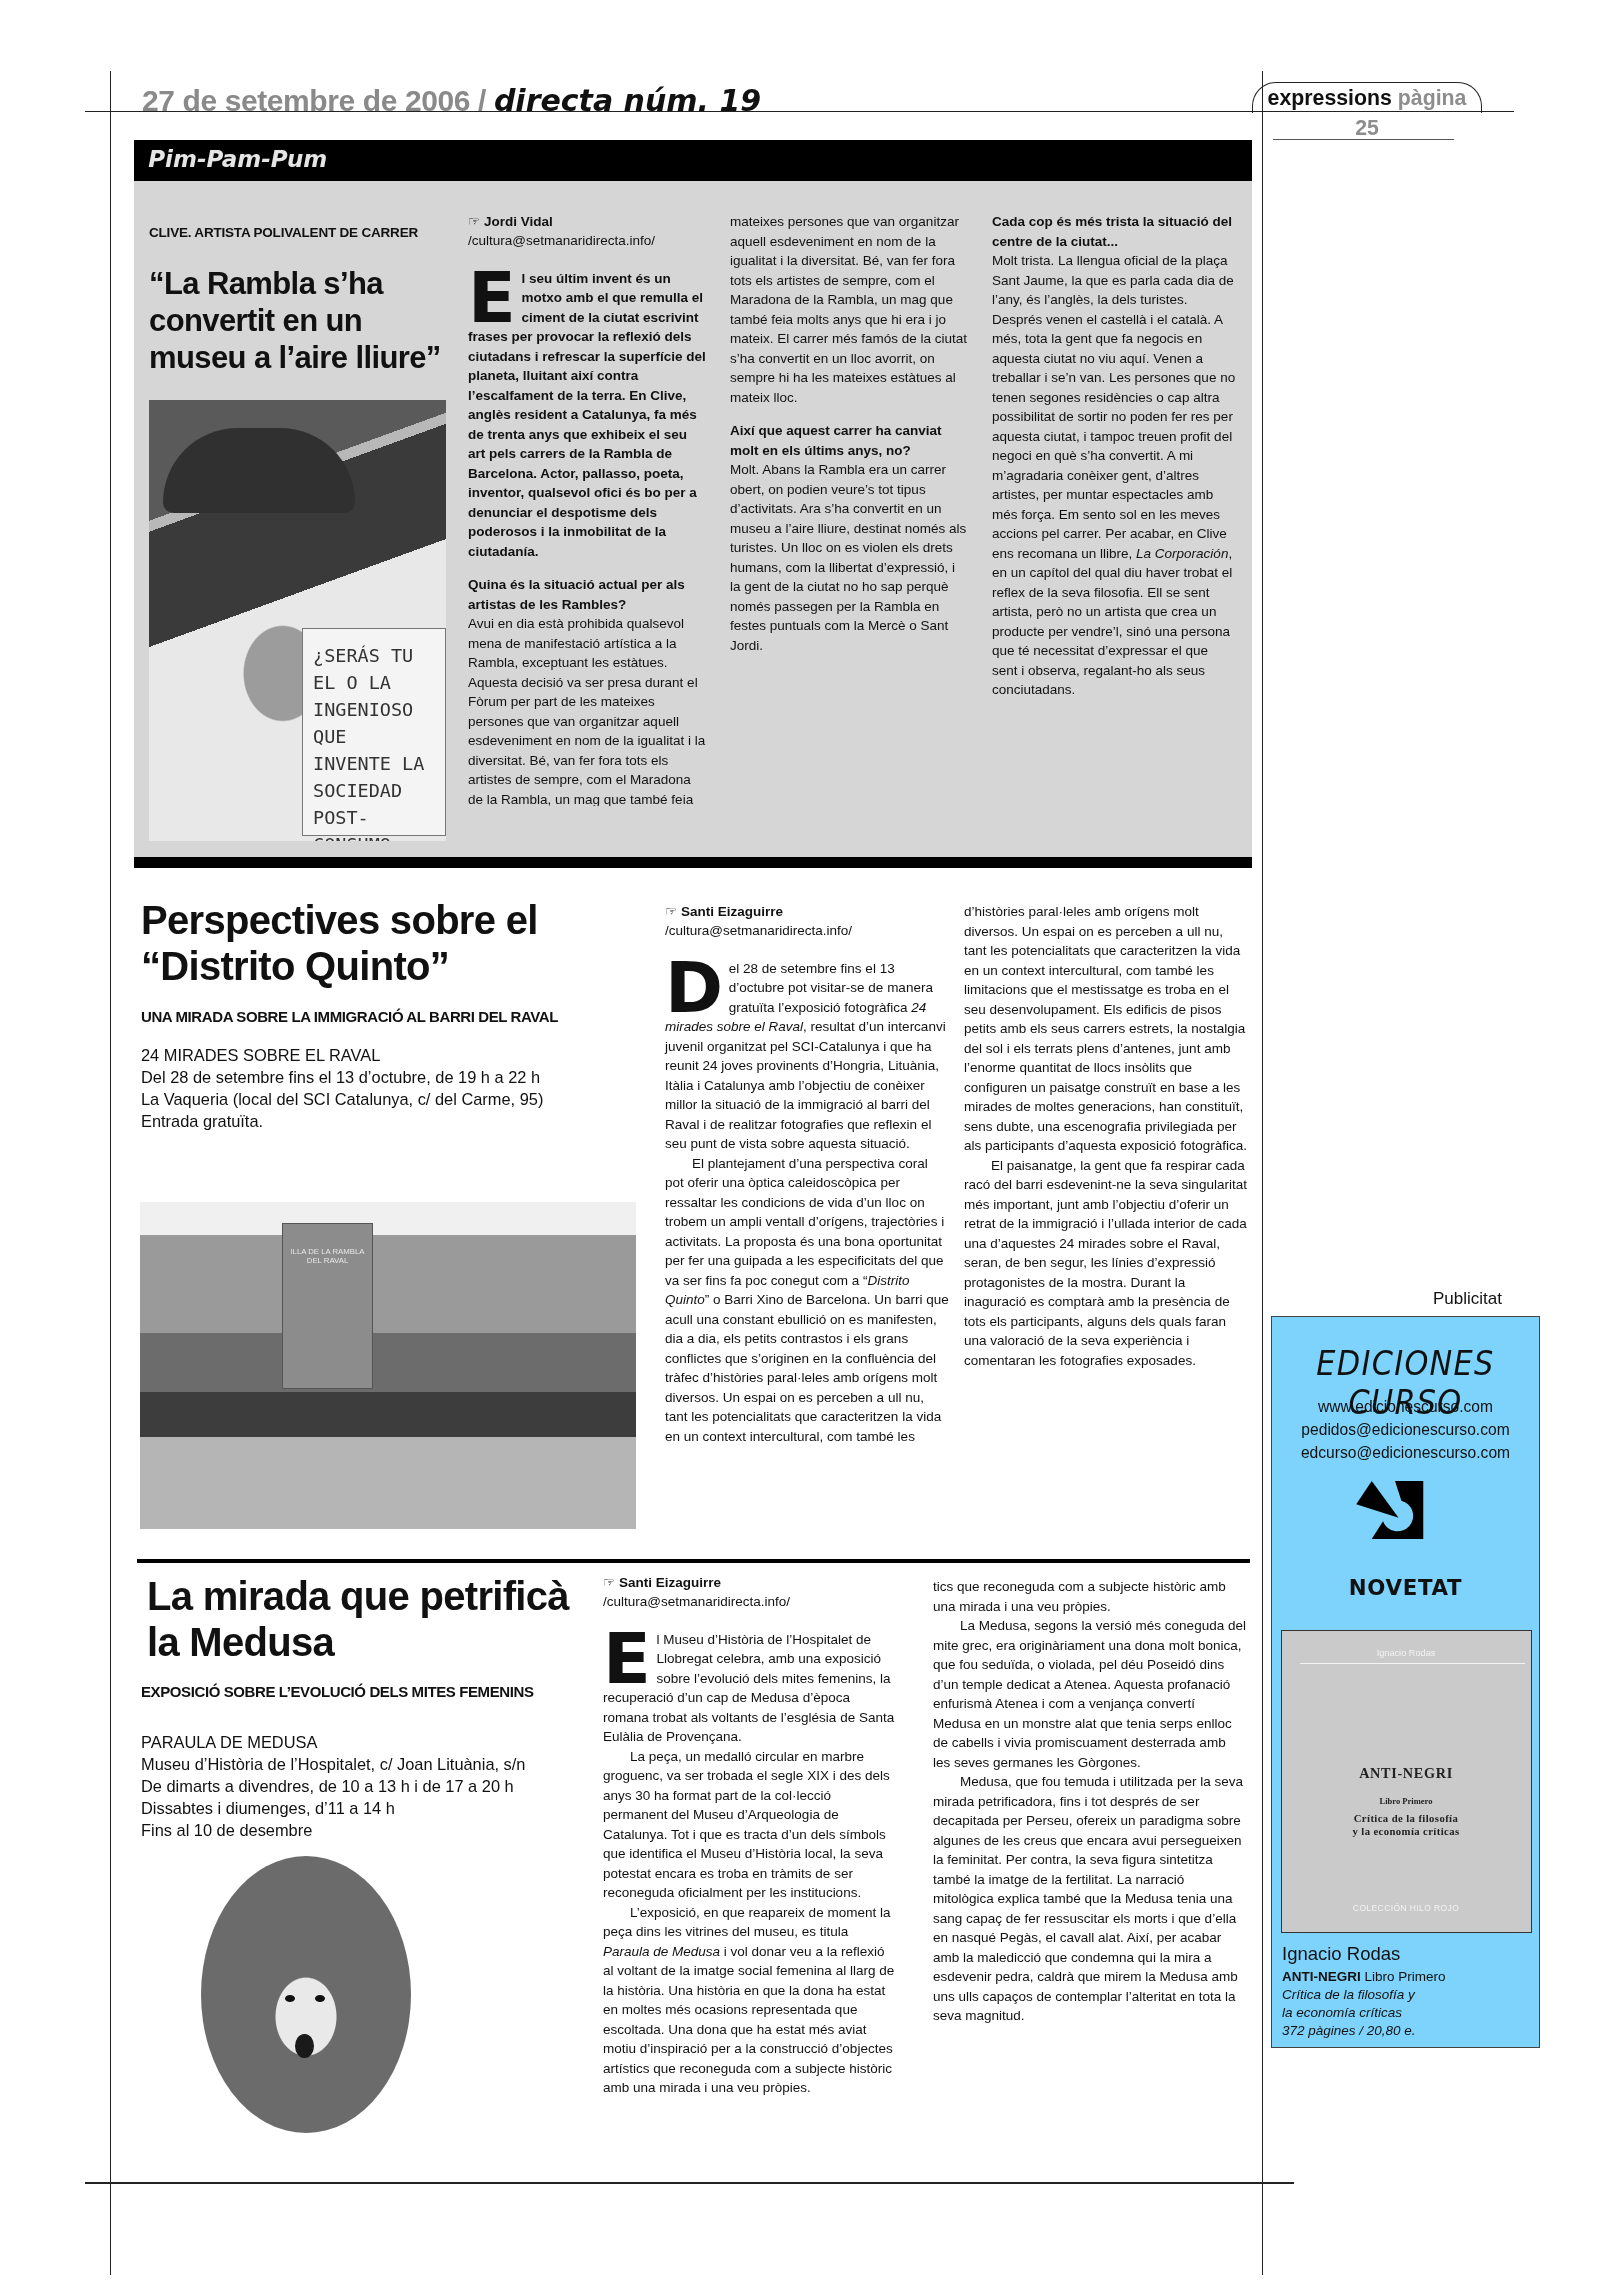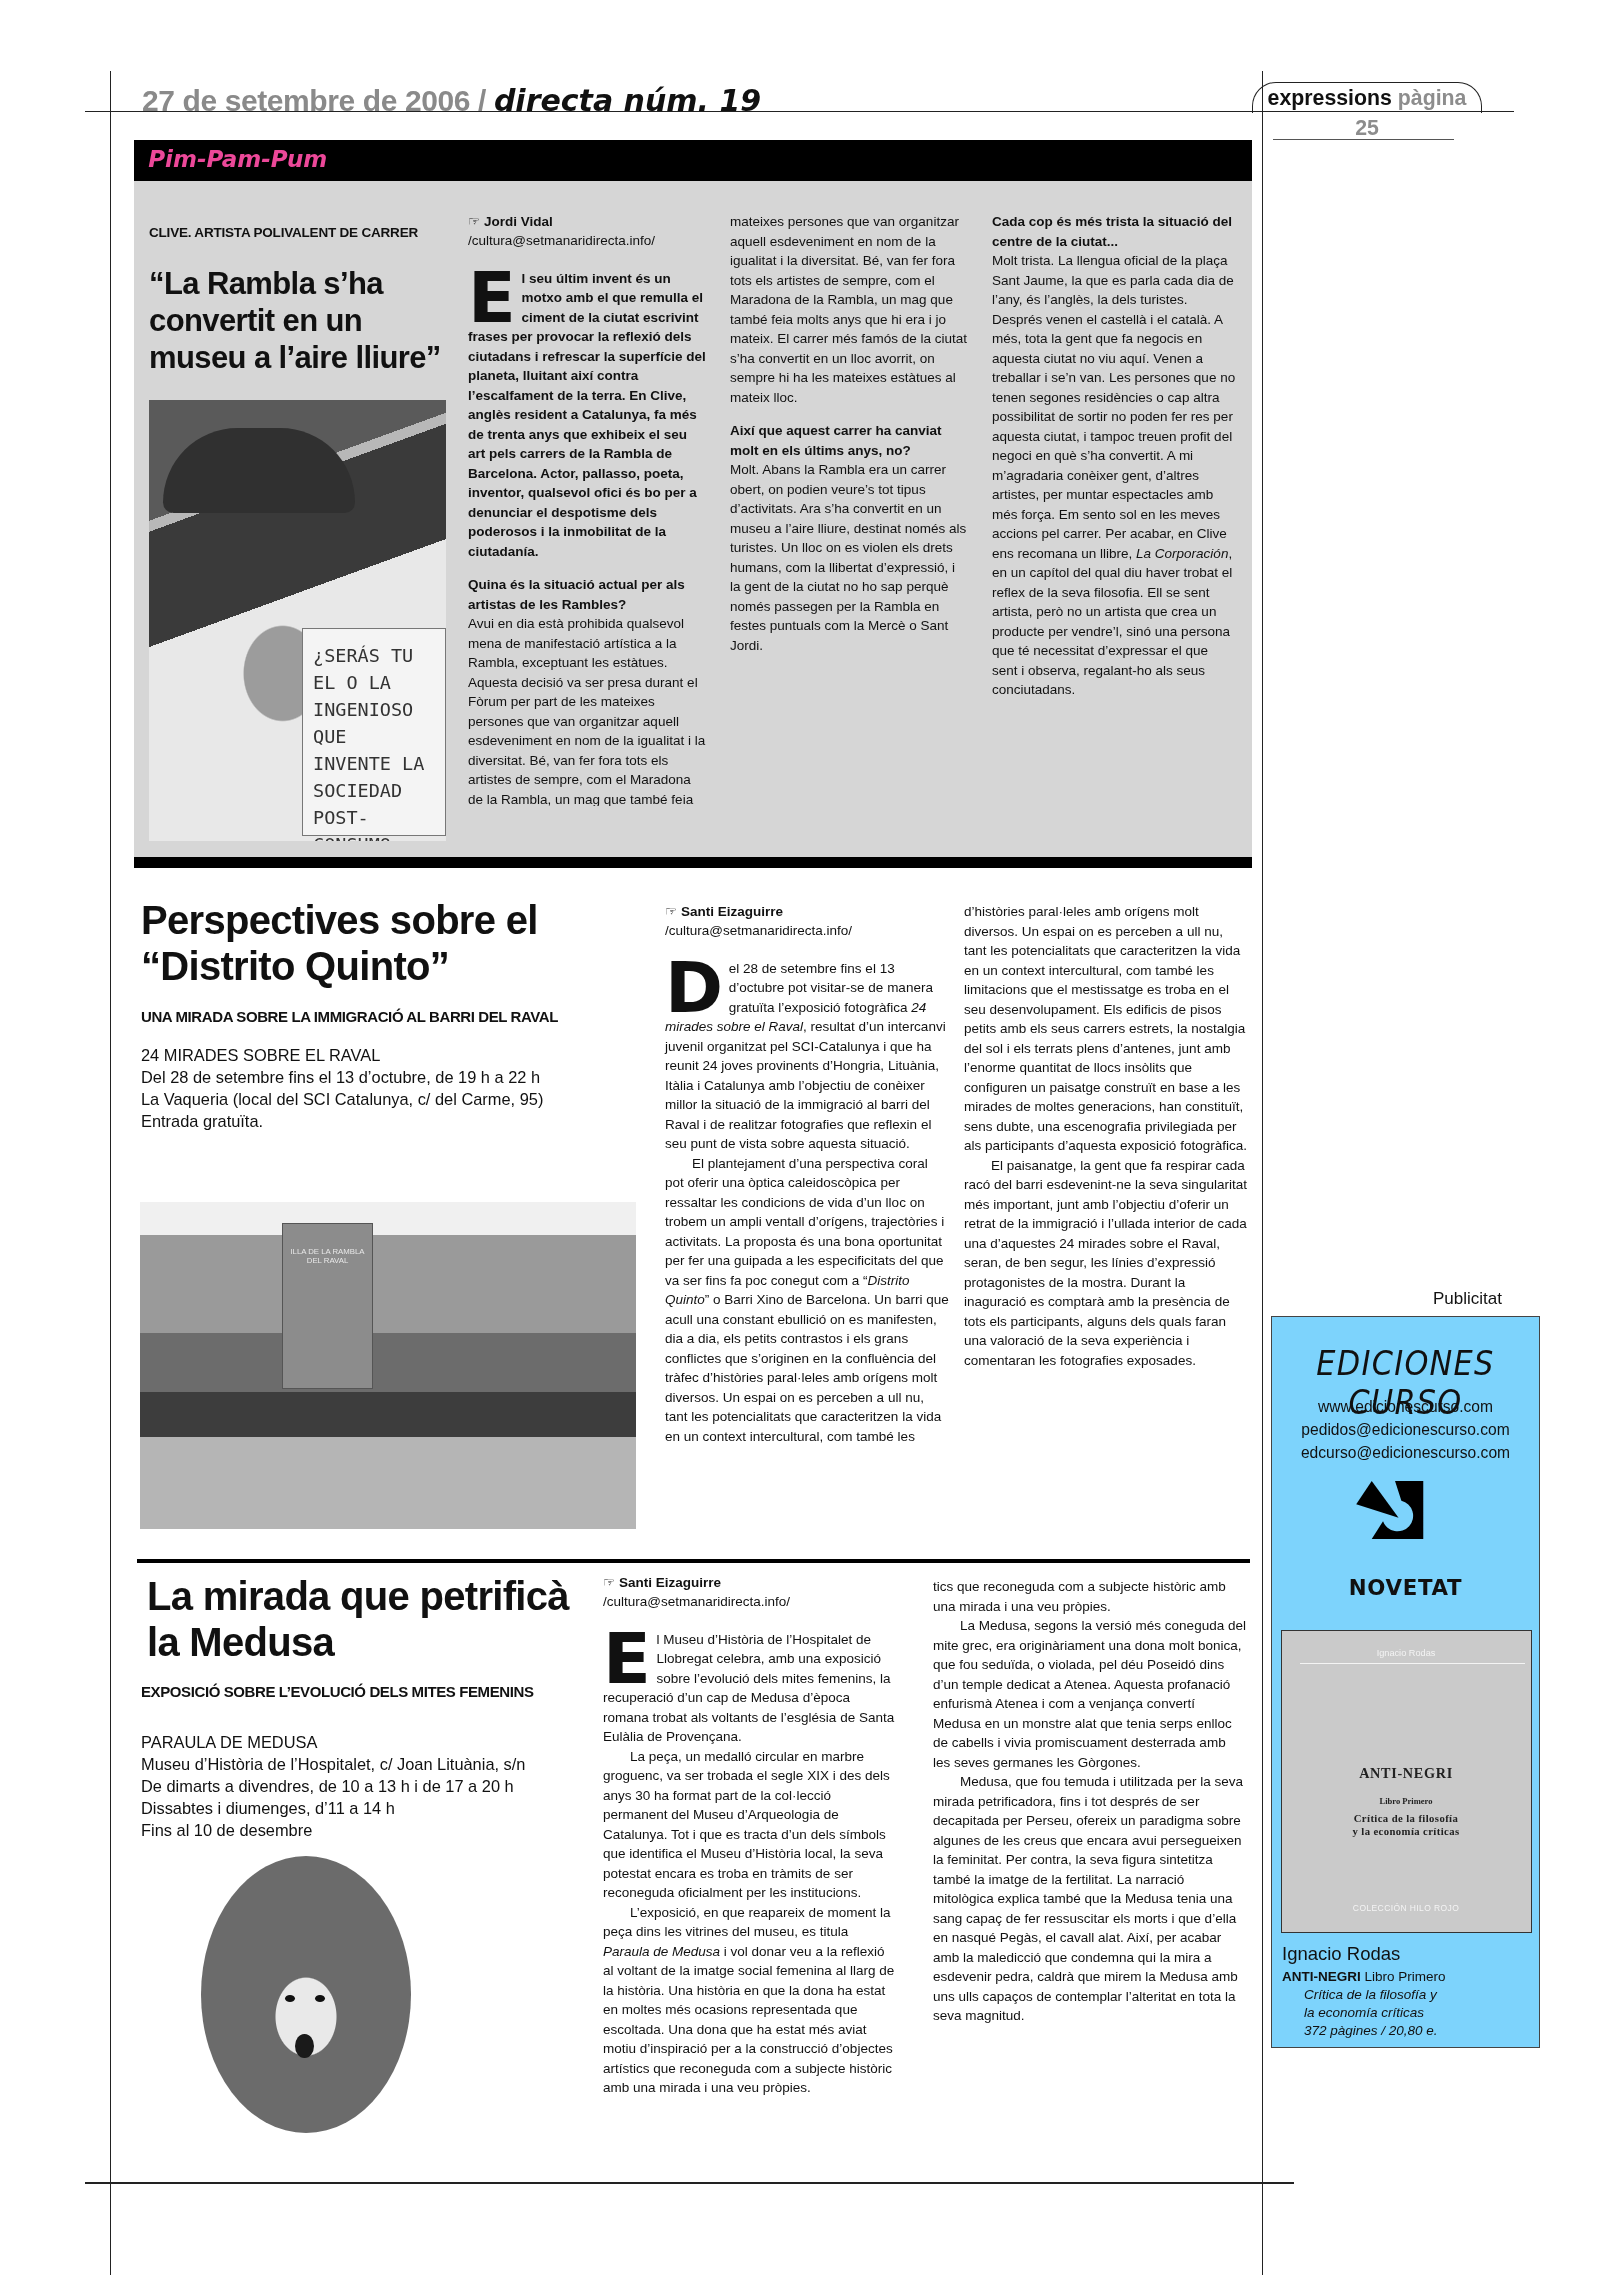--- a/index.html
+++ b/index.html
@@ -13,21 +13,21 @@
   
   .hdr-date { left:142px; top:83px; font-size:30px; color:#8a8a8a; font-weight:bold; letter-spacing:-0.4px; }
   .hdr-date .pub { color:#111; font-style:italic; font-weight:900; font-family:"DejaVu Sans", sans-serif; letter-spacing:0; }
   .hdr-tab { left:1252px; top:82px; width:228px; height:30px; border:1.4px solid #222; border-bottom:none;
              border-radius:24px 24px 0 0; text-align:center; font-size:21.3px; font-weight:bold; line-height:30px; }
   .hdr-tab .pg { color:#8d8d8d; }
   .side-rule { left:1273px; top:139px; width:181px; height:1.4px; background:#555; }
 
   
   .ppp-bar { left:134px; top:140px; width:1118px; height:41px; background:#000; }
-  .ppp-bar span { position:absolute; left:14.2px; top:5.7px; color:#ec4899; font-size:23px; font-weight:900; font-style:italic;
+  .ppp-bar span { position:absolute; left:14.2px; top:5.7px; color:#e5e5e5; font-size:23px; font-weight:900; font-style:italic;
                   font-family:"DejaVu Sans", sans-serif; }
   .ppp-box { left:134px; top:181px; width:1118px; height:676px; background:#d6d6d6; }
   .ppp-bottom { left:134px; top:857px; width:1118px; height:11.4px; background:#000; }
 
   .kicker { font-size:13.5px; font-weight:bold; letter-spacing:-0.2px;margin-top:12px; }
   .big-quote { font-size:31px; font-weight:bold; line-height:37px; letter-spacing:-0.6px; }
   .byline { font-size:13.5px; line-height:19px; }
   .byline b { font-weight:bold; }
   .body-text { font-size:13.5px; line-height:19.5px; text-align:left; }
   .body-text p { margin:0; }
@@ -78,21 +78,21 @@
   .book .auth-rule { position:absolute; left:18.5px; top:32px; width:225px; height:0.7px; background:#f4f4f4; }
   .book .btitle { position:absolute; left:0; top:134px; width:249px; text-align:center; font-family:"Liberation Serif", serif;
                   font-weight:bold; font-size:14.2px; letter-spacing:0.7px; color:#222; }
   .book .bsub { position:absolute; left:0; top:165px; width:249px; text-align:center; font-family:"Liberation Serif", serif;
                 font-weight:bold; font-size:8.5px; color:#222; }
   .book .bdesc { position:absolute; left:0; top:181px; width:249px; text-align:center; font-family:"Liberation Serif", serif;
                  font-weight:bold; font-size:10.7px; line-height:12.8px; color:#222; letter-spacing:0.4px; }
   .book .coll { position:absolute; left:0; top:272px; width:249px; text-align:center; color:#f4f4f4; font-size:8.5px; letter-spacing:0.4px; }
   .ad-author { position:absolute; left:10px; top:626px; font-size:18.5px; }
   .ad-details { position:absolute; left:10px; top:651px; font-size:13.5px; line-height:18px; }
-  .ad-details .it { font-style:italic;margin-left:22px; }
+  .ad-details .it { font-style:italic; }
 </style>
 </head>
 <body>
 
 <div class="vline" style="left:110px; top:71px; height:2204px;"></div>
 <div class="vline" style="left:1262px; top:71px; height:2204px;"></div>
 <div class="hline" style="left:85px; top:111px; width:1429px;"></div>
 
 <div class="abs hdr-date">
   <span>27 de setembre de 2006 / </span><span class="pub">directa núm. 19</span>

